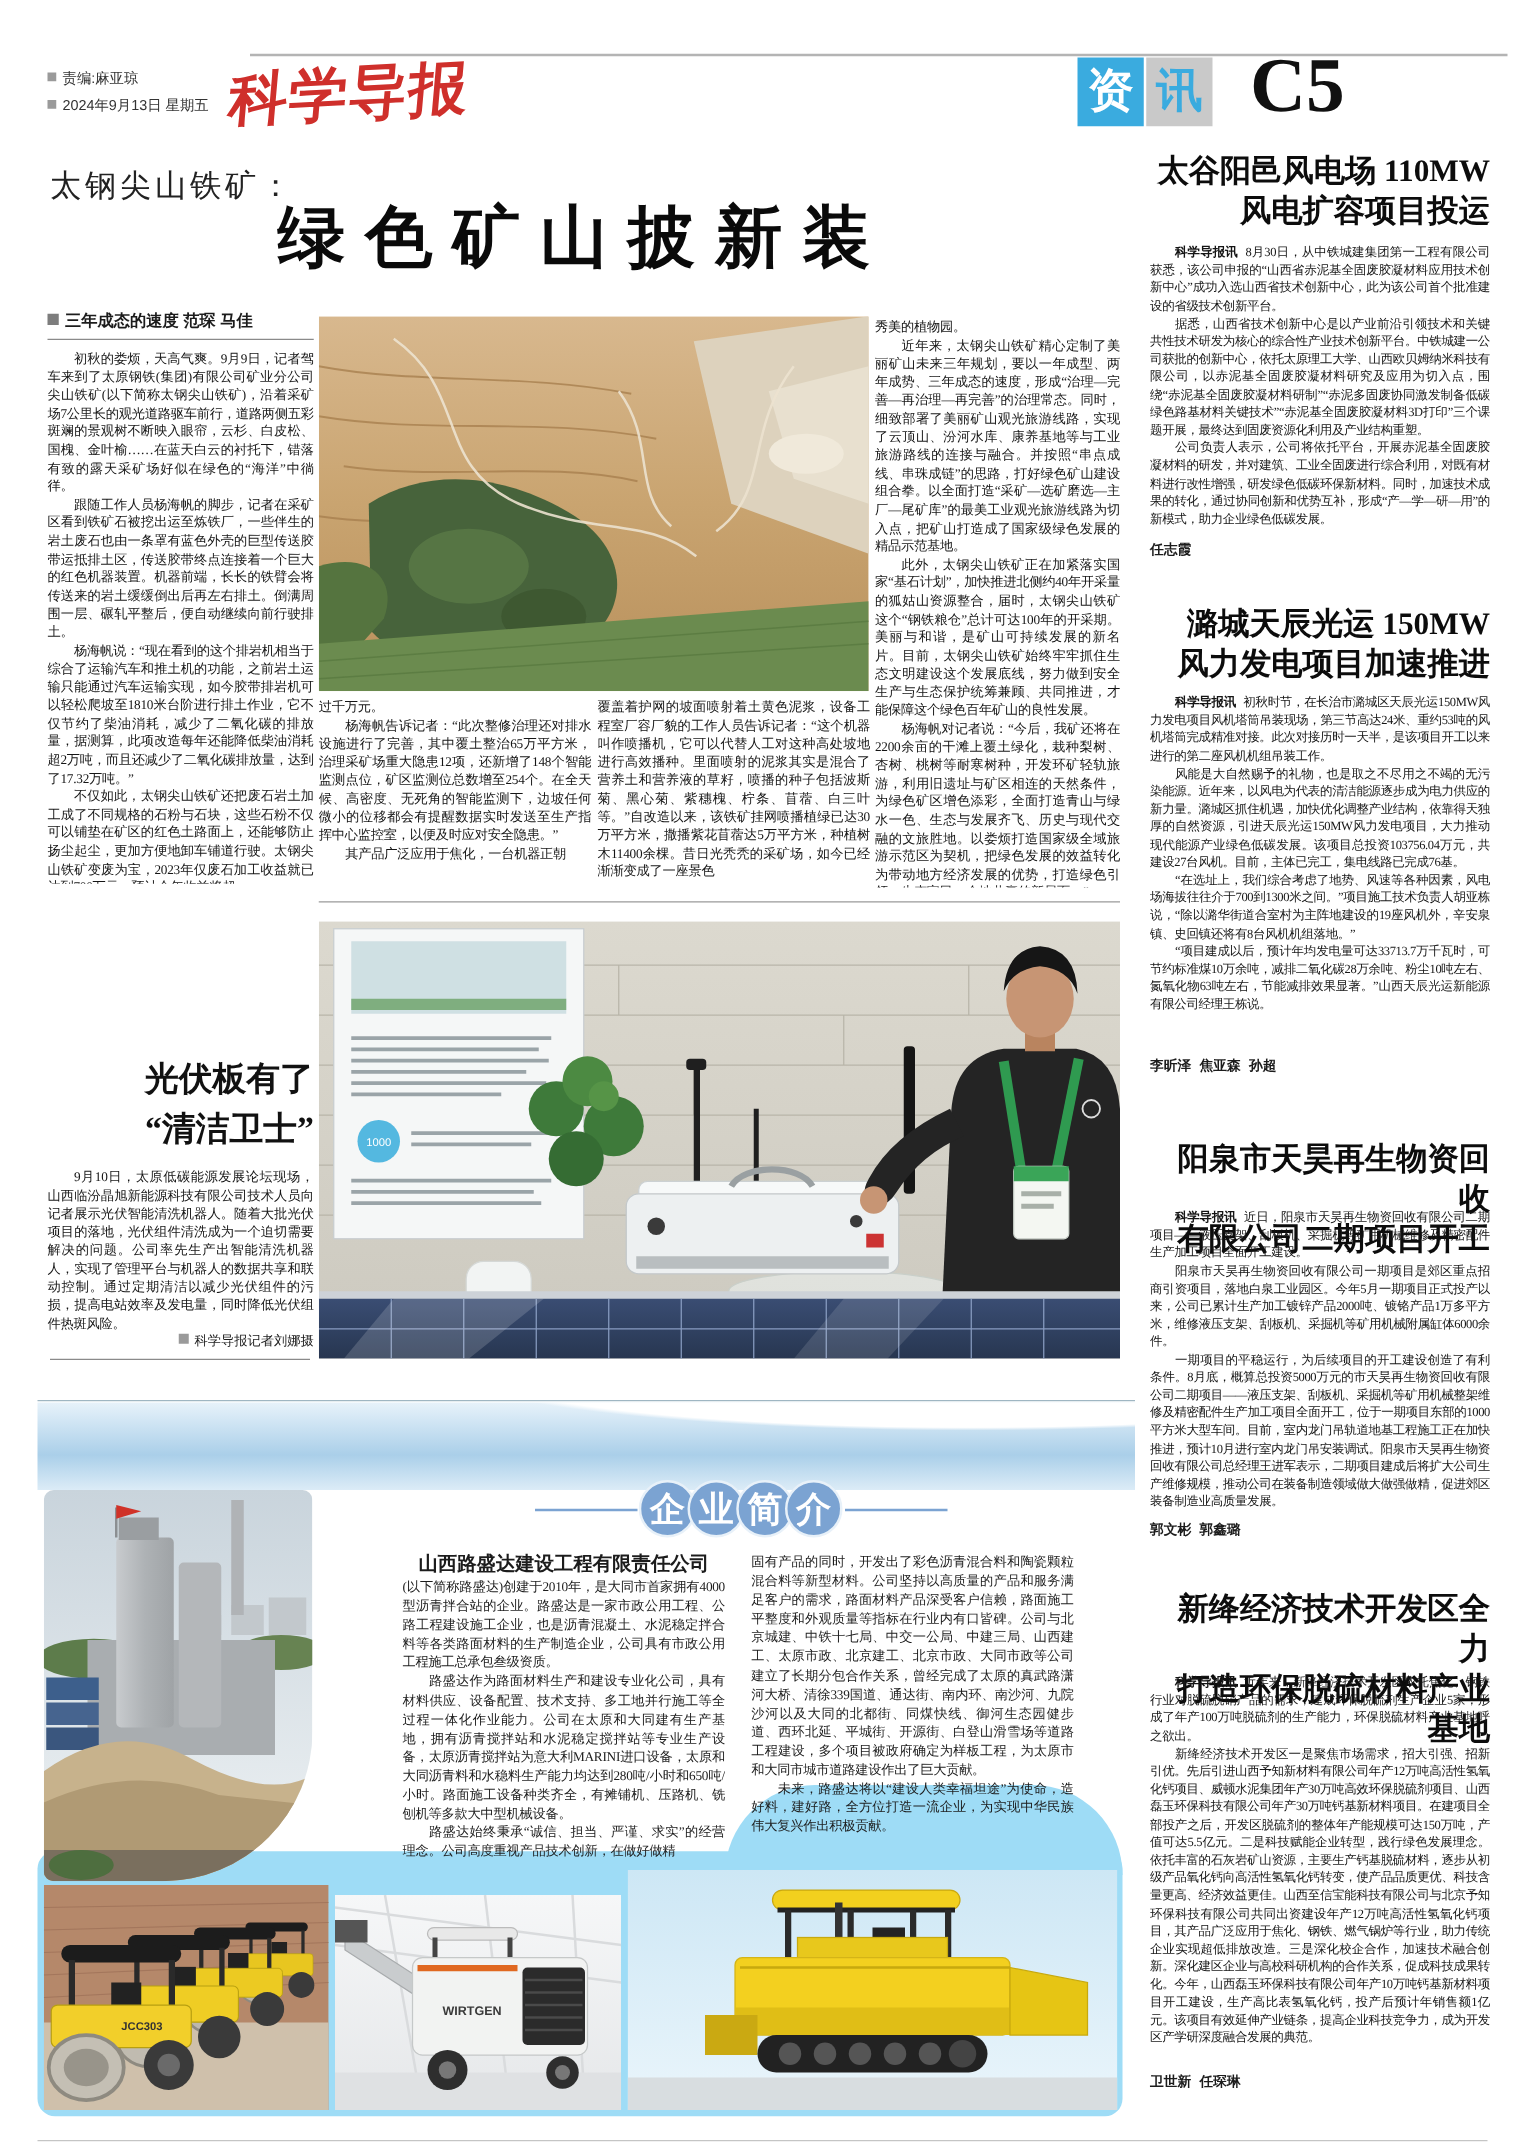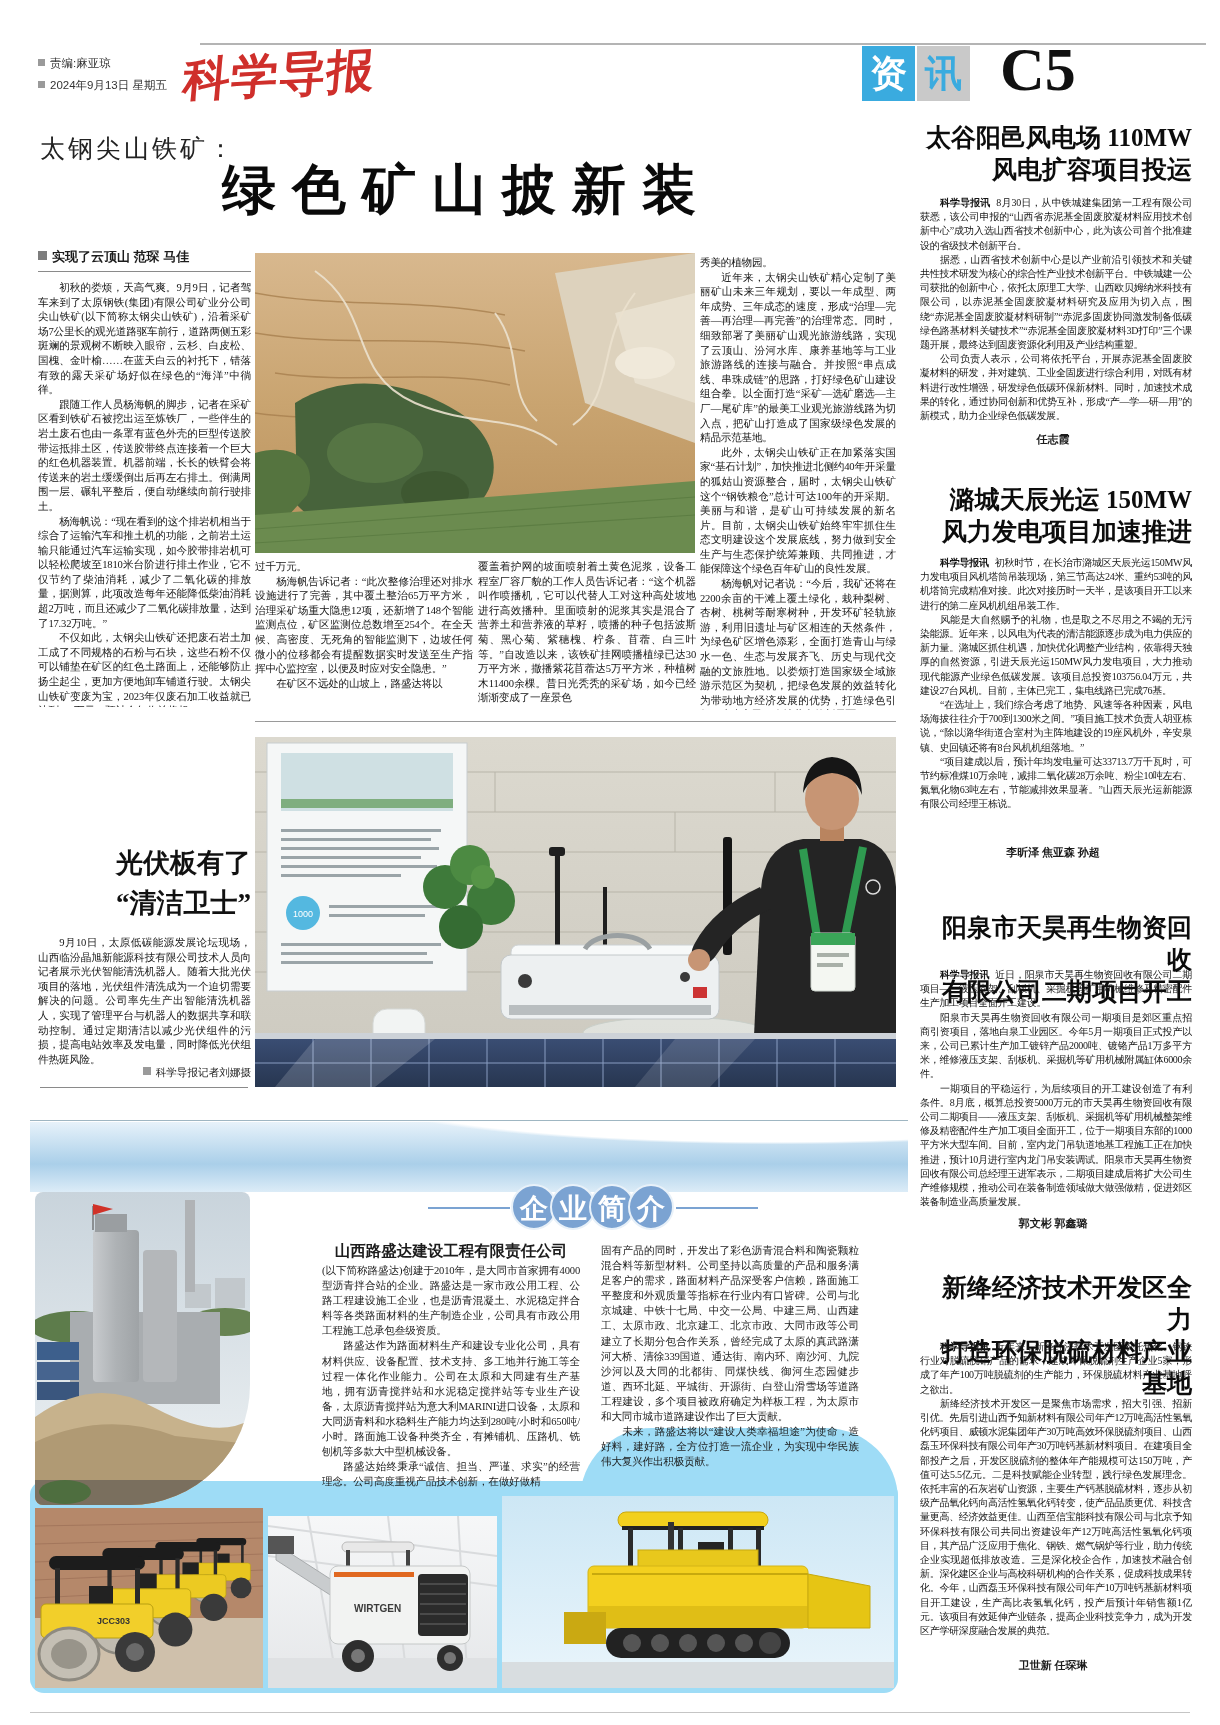--- a/index.html
+++ b/index.html
@@ -41,21 +41,21 @@
   .pv-credit{left:38px;top:1066px;width:213px;font-size:10.6px;text-align:right;}
   .pv-credit .sq{width:8px;height:8px;background:#9a9a9a;}
   .pv-rule{left:40px;top:1087px;width:208px;}
   
   .r-art{left:920px;width:272px;}
   .r-title{text-align:right;font-size:25px;font-weight:800;line-height:32px;color:#0c0c0c;font-family:"Liberation Serif",serif;}
   .r-body{font-size:10px;line-height:14.2px;text-align:justify;letter-spacing:-0.3px;overflow:hidden;color:#151515;}
   .r-body p{text-indent:2em;}
   .lead-p{text-indent:2em;}
   .lead{margin-right:6px;font-family:"Liberation Sans",sans-serif;}
-  .r-sig{text-align:center;font-size:11px;font-weight:700;padding-right:6px;}
+  .r-sig{text-align:left;font-size:11px;font-weight:700;padding-right:6px;font-family:Liberation Mono, monospace;}
   
   .bot-rule{left:30px;top:1120px;width:878px;height:1px;background:#9fb6c2;}
   .band{left:30px;top:1122px;width:878px;height:70px;
     background:radial-gradient(120% 180% at 85% -40%,#ffffff 38%,rgba(255,255,255,0) 40%),
       radial-gradient(140% 200% at 10% 170%,#ffffff 30%,rgba(255,255,255,0) 33%),
       linear-gradient(180deg,#e7f2fa 0%,var(--band-blue) 60%,#dcecf7 100%);}
   .badge-line{top:1207px;width:82px;height:2px;background:var(--badge-blue);}
   .badge{left:511px;top:1184px;display:flex;}
   .badge span{display:inline-block;width:46px;height:46px;border-radius:50%;background:var(--badge-blue);
     color:#fff;font-size:28px;font-weight:700;text-align:center;line-height:46px;margin-left:-7px;
@@ -89,33 +89,33 @@
     <div><span class="sq"></span><span>责编:麻亚琼</span></div>
     <div><span class="sq"></span><span>2024年9月13日 星期五</span></div>
   </div>
   <div class="abs masthead">科学导报</div>
   <div class="abs secbox sec-zi">资</div>
   <div class="abs secbox sec-xun">讯</div>
   <div class="abs page-no">C5</div>
 
   <div class="abs kicker">太钢尖山铁矿：</div>
   <div class="abs headline">绿色矿山披新装</div>
-  <div class="abs byline"><span class="sq"></span><span>实现了云顶山 范琛 马佳</span></div>
+  <div class="abs byline"><span class="sq"></span><span>三年成态的速度 范琛 马佳</span></div>
   <div class="abs rule" style="left:38px;top:271px;width:213px;"></div>
 
   <div class="abs body-col a1c1">
       <p>初秋的娄烦，天高气爽。9月9日，记者驾车来到了太原钢铁(集团)有限公司矿业分公司尖山铁矿(以下简称太钢尖山铁矿)，沿着采矿场7公里长的观光道路驱车前行，道路两侧五彩斑斓的景观树不断映入眼帘，云杉、白皮松、国槐、金叶榆……在蓝天白云的衬托下，错落有致的露天采矿场好似在绿色的“海洋”中徜徉。</p>
       <p>跟随工作人员杨海帆的脚步，记者在采矿区看到铁矿石被挖出运至炼铁厂，一些伴生的岩土废石也由一条罩有蓝色外壳的巨型传送胶带运抵排土区，传送胶带终点连接着一个巨大的红色机器装置。机器前端，长长的铁臂会将传送来的岩土缓缓倒出后再左右排土。倒满周围一层、碾轧平整后，便自动继续向前行驶排土。</p>
       <p>杨海帆说：“现在看到的这个排岩机相当于综合了运输汽车和推土机的功能，之前岩土运输只能通过汽车运输实现，如今胶带排岩机可以轻松爬坡至1810米台阶进行排土作业，它不仅节约了柴油消耗，减少了二氧化碳的排放量，据测算，此项改造每年还能降低柴油消耗超2万吨，而且还减少了二氧化碳排放量，达到了17.32万吨。”</p>
       <p>不仅如此，太钢尖山铁矿还把废石岩土加工成了不同规格的石粉与石块，这些石粉不仅可以铺垫在矿区的红色土路面上，还能够防止扬尘起尘，更加方便地卸车铺道行驶。太钢尖山铁矿变废为宝，2023年仅废石加工收益就已达到700万元，预计今年收益将超</p>
     </div>
   <div class="abs body-col cont a1c2">
       <p>过千万元。</p>
       <p>杨海帆告诉记者：“此次整修治理还对排水设施进行了完善，其中覆土整治65万平方米，治理采矿场重大隐患12项，还新增了148个智能监测点位，矿区监测位总数增至254个。在全天候、高密度、无死角的智能监测下，边坡任何微小的位移都会有提醒数据实时发送至生产指挥中心监控室，以便及时应对安全隐患。”</p>
-      <p>在矿区不远处的山坡上，路盛达将以</p>
+      <p>其产品广泛应用于焦化，一台机器正朝</p>
     </div>
   <div class="abs body-col cont a1c3">
       <p>覆盖着护网的坡面喷射着土黄色泥浆，设备工程室厂容厂貌的工作人员告诉记者：“这个机器叫作喷播机，它可以代替人工对这种高处坡地进行高效播种。里面喷射的泥浆其实是混合了营养土和营养液的草籽，喷播的种子包括波斯菊、黑心菊、紫穗槐、柠条、苜蓿、白三叶等。”自改造以来，该铁矿挂网喷播植绿已达30万平方米，撒播紫花苜蓿达5万平方米，种植树木11400余棵。昔日光秃秃的采矿场，如今已经渐渐变成了一座景色</p>
     </div>
   <div class="abs body-col cont a1c4">
       <p>秀美的植物园。</p>
       <p>近年来，太钢尖山铁矿精心定制了美丽矿山未来三年规划，要以一年成型、两年成势、三年成态的速度，形成“治理—完善—再治理—再完善”的治理常态。同时，细致部署了美丽矿山观光旅游线路，实现了云顶山、汾河水库、康养基地等与工业旅游路线的连接与融合。并按照“串点成线、串珠成链”的思路，打好绿色矿山建设组合拳。以全面打造“采矿—选矿磨选—主厂—尾矿库”的最美工业观光旅游线路为切入点，把矿山打造成了国家级绿色发展的精品示范基地。</p>
       <p>此外，太钢尖山铁矿正在加紧落实国家“基石计划”，加快推进北侧约40年开采量的狐姑山资源整合，届时，太钢尖山铁矿这个“钢铁粮仓”总计可达100年的开采期。美丽与和谐，是矿山可持续发展的新名片。目前，太钢尖山铁矿始终牢牢抓住生态文明建设这个发展底线，努力做到安全生产与生态保护统筹兼顾、共同推进，才能保障这个绿色百年矿山的良性发展。</p>
       <p>杨海帆对记者说：“今后，我矿还将在2200余亩的干滩上覆土绿化，栽种梨树、杏树、桃树等耐寒树种，开发环矿轻轨旅游，利用旧遗址与矿区相连的天然条件，为绿色矿区增色添彩，全面打造青山与绿水一色、生态与发展齐飞、历史与现代交融的文旅胜地。以娄烦打造国家级全域旅游示范区为契机，把绿色发展的效益转化为带动地方经济发展的优势，打造绿色引领、生态富民、企地共赢的新局面。”</p>
     </div>

